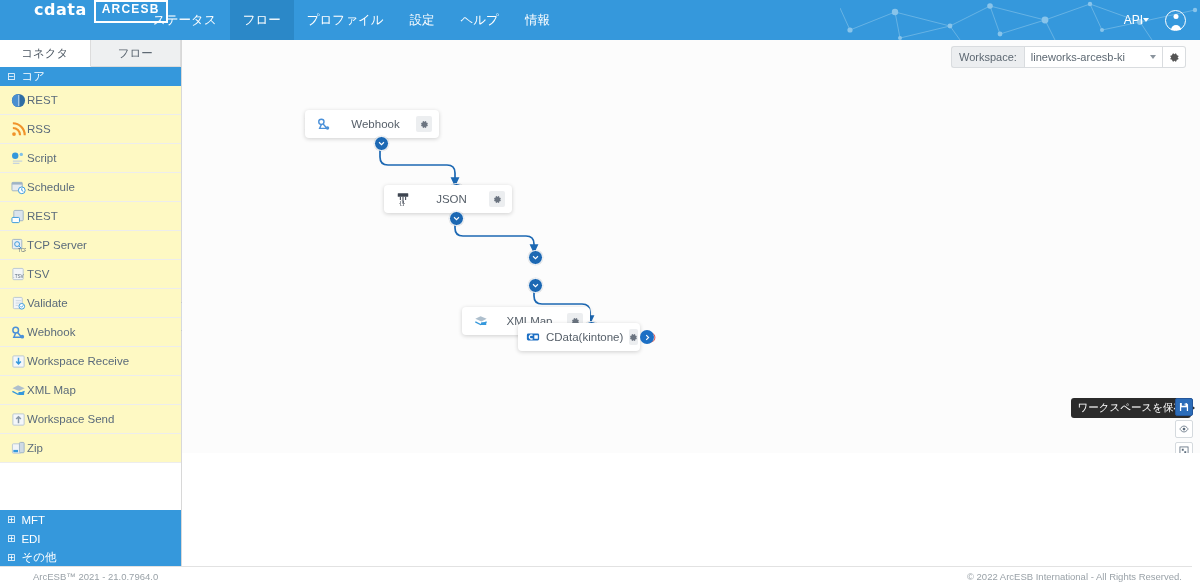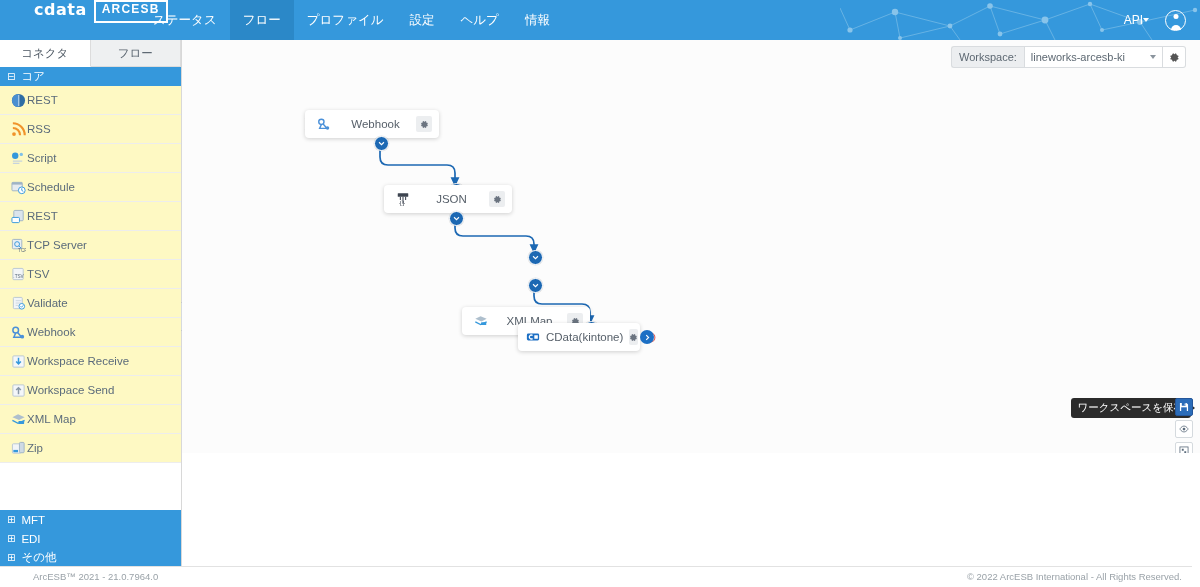--- a/index.html
+++ b/index.html
@@ -269,35 +269,35 @@
         <svg width="15" height="15" viewBox="0 0 16 16">
             <rect x="2" y="2" width="12" height="12" rx="1" fill="#f4f7fa" stroke="#b9c6d2"></rect>
             <path d="M8 4v6M5.5 8l2.5 2.5L10.5 8" stroke="#3598dc" stroke-width="1.6" fill="none"></path>
           </svg>
       </span>
       <span class="lbl">Workspace Receive</span>
     </div>
     <div class="item">
       <span class="ico">
         <svg width="15" height="15" viewBox="0 0 16 16">
-            <rect x="2" y="2" width="12" height="12" rx="1" fill="#f4f7fa" stroke="#b9c6d2"></rect>
-            <path d="M8 12V5.5M5.5 7.5L8 5l2.5 2.5" stroke="#8a99a8" stroke-width="1.6" fill="none"></path>
-          </svg>
-      </span>
-      <span class="lbl">Workspace Send</span>
-    </div>
-    <div class="item">
-      <span class="ico">
-        <svg width="15" height="15" viewBox="0 0 16 16">
             <path d="M1.5 5.5l6-3 7 3-6 3z" fill="#aebfcd"></path>
             <path d="M1.5 9l6 3 7-3" fill="none" stroke="#3598dc" stroke-width="1.4"></path>
             <rect x="8" y="9.5" width="6" height="3.2" rx="0.5" fill="#3598dc"></rect>
           </svg>
       </span>
       <span class="lbl">XML Map</span>
+    </div>
+    <div class="item">
+      <span class="ico">
+        <svg width="15" height="15" viewBox="0 0 16 16">
+            <rect x="2" y="2" width="12" height="12" rx="1" fill="#f4f7fa" stroke="#b9c6d2"></rect>
+            <path d="M8 12V5.5M5.5 7.5L8 5l2.5 2.5" stroke="#8a99a8" stroke-width="1.6" fill="none"></path>
+          </svg>
+      </span>
+      <span class="lbl">Workspace Send</span>
     </div>
     <div class="item">
       <span class="ico">
         <svg width="15" height="15" viewBox="0 0 16 16">
             <rect x="1.5" y="3" width="9" height="10" rx="1" fill="#f2f5f8" stroke="#b9c6d2"></rect>
             <rect x="9" y="1.5" width="5" height="11" rx="1" fill="#cfdae4" stroke="#9fb3c4"></rect>
             <rect x="2.5" y="9.5" width="5" height="2.5" fill="#3598dc"></rect>
           </svg>
       </span>
       <span class="lbl">Zip</span>

